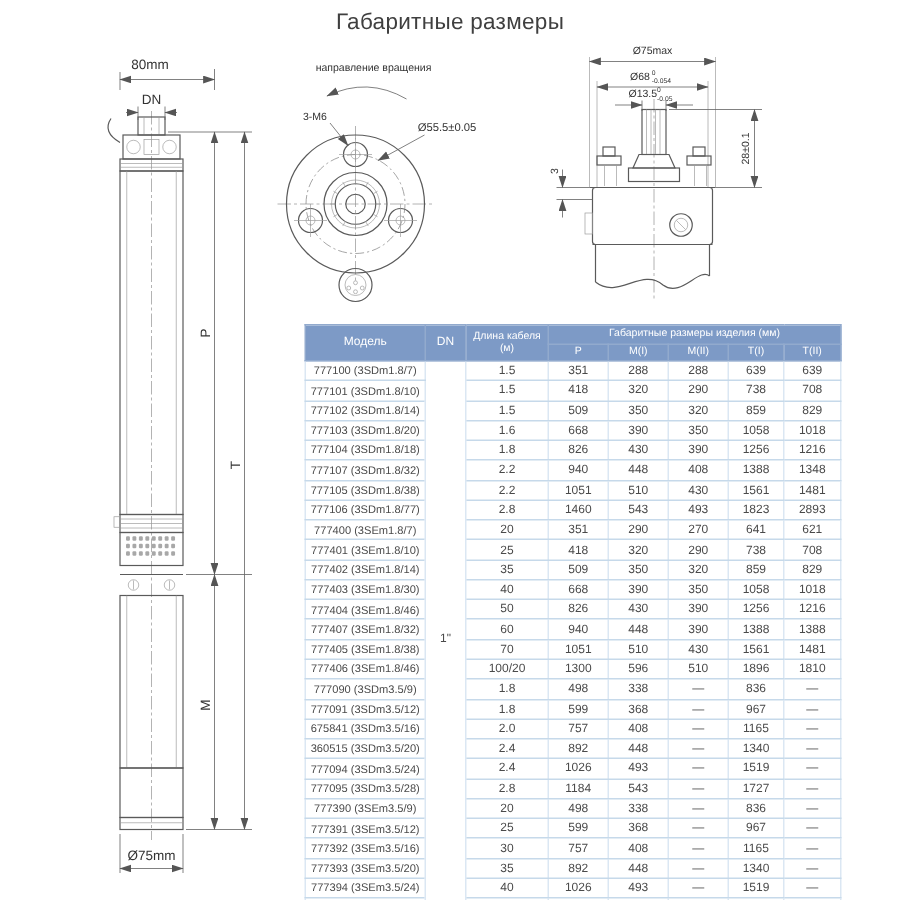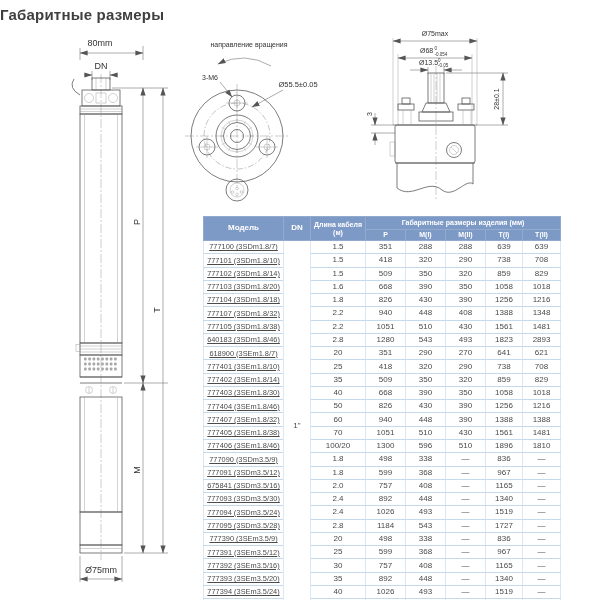--- a/index.html
+++ b/index.html
@@ -1,39 +1,39 @@
 <!DOCTYPE html>
 <html><head>
 <meta charset="utf-8">
 <style>
   html,body{margin:0;padding:0;background:#fff;}
   .page{position:relative;width:600px;height:600px;background:#fff;overflow:hidden;
         font-family:"Liberation Sans",sans-serif;}
-  .title{position:absolute;top:6px;left:0;width:100%;text-align:left;
-         font-size:15px;font-weight:700;color:#3f3f3f;letter-spacing:.2px;}
+  .title{position:absolute;top:6px;left:0;width:100%;text-align:center;
+         font-size:15px;font-weight:400;color:#3f3f3f;letter-spacing:.2px;}
   svg.drawing{position:absolute;left:0;top:0;}
   svg text{fill:#333;font-family:"Liberation Sans",sans-serif;}
   .t7{font-size:7px}.t75{font-size:7.5px}.t9{font-size:9px}.t45{font-size:4.5px}
   .s{stroke:#5a5a5a;stroke-width:.8;fill:none}
   .sl{stroke:#9a9a9a;stroke-width:.45;fill:none}
   .sd{stroke:#666;stroke-width:.55;fill:none}
   .cl{stroke:#999;stroke-width:.5;fill:none;stroke-dasharray:9 2 2 2}
   .hole{fill:#a8a8a8}
   
   .spec-table{position:absolute;left:203px;top:216px;width:357px;border-collapse:collapse;
               table-layout:fixed;}
-  .spec-table th{background:#7d9ac6;color:#fff;font-weight:700;border:1px solid #92aacd;
+  .spec-table th{background:#7d9ac6;color:#fff;font-weight:400;border:1px solid #92aacd;
                  padding:0;line-height:1.1;}
   .th-span{font-size:8px;}
   .th-cable{font-size:7px;padding:0 3px;}
   .th-group{font-size:7px;height:12px;}
   .th-sub{font-size:7px;height:10px;}
   .spec-table td{border:1px solid #dbe7f3;border-bottom:1px solid #c6d9ea;background:#fff;
                  font-size:8px;color:#4a4a4a;text-align:center;height:12.28px;padding:0;line-height:1;}
-  .spec-table td:first-child{font-size:7.4px;text-decoration:underline;}
+  .spec-table td:first-child{font-size:7.4px;}
   .spec-table tbody tr:last-child td{border-bottom:2px solid #9db8d6;}
   .dn-cell{font-size:8px;color:#4a4a4a;}
 </style>
 </head>
 <body>
 
 <div class="page">
 
   <div class="title">Габаритные размеры</div>
 
@@ -299,30 +299,30 @@
         <tr>
           <td>777105 (3SDm1.8/38)</td>
           <td>2.2</td>
           <td>1051</td>
           <td>510</td>
           <td>430</td>
           <td>1561</td>
           <td>1481</td>
         </tr>
         <tr>
-          <td>640183 (3SDm1.8/46)</td>
+          <td>777106 (3SDm1.8/77)</td>
           <td>2.8</td>
-          <td>1280</td>
+          <td>1460</td>
           <td>543</td>
           <td>493</td>
           <td>1823</td>
           <td>2893</td>
         </tr>
         <tr>
-          <td>618900 (3SEm1.8/7)</td>
+          <td>777400 (3SEm1.8/7)</td>
           <td>20</td>
           <td>351</td>
           <td>290</td>
           <td>270</td>
           <td>641</td>
           <td>621</td>
         </tr>
         <tr>
           <td>777401 (3SEm1.8/10)</td>
           <td>25</td>
@@ -407,21 +407,21 @@
         <tr>
           <td>675841 (3SDm3.5/16)</td>
           <td>2.0</td>
           <td>757</td>
           <td>408</td>
           <td>—</td>
           <td>1165</td>
           <td>—</td>
         </tr>
         <tr>
-          <td>777093 (3SDm3.5/30)</td>
+          <td>360515 (3SDm3.5/20)</td>
           <td>2.4</td>
           <td>892</td>
           <td>448</td>
           <td>—</td>
           <td>1340</td>
           <td>—</td>
         </tr>
         <tr>
           <td>777094 (3SDm3.5/24)</td>
           <td>2.4</td>

